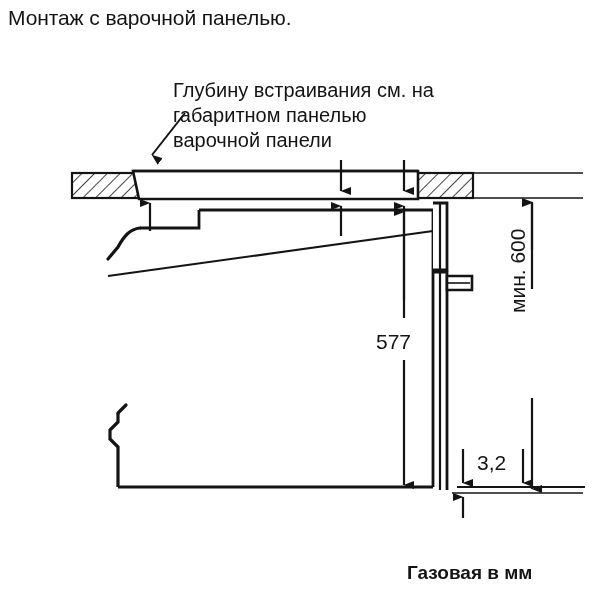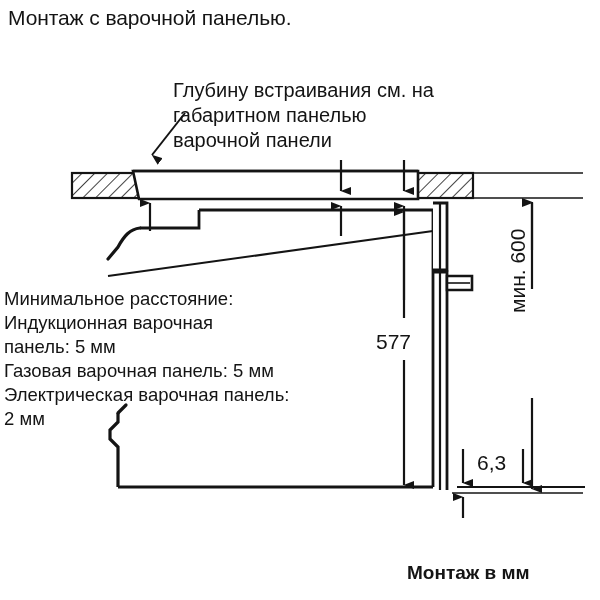--- a/index.html
+++ b/index.html
@@ -179,28 +179,22 @@
       <line x1="532" y1="250" x2="532" y2="203" stroke="#141414" stroke-width="2.2" marker-end="url(#arrHeadUp)"></line>
     </g>
   </svg>
 
   <div class="txt" id="page-title">Монтаж с варочной панелью.</div>
 
   <div class="txt" id="cooktop-note">Глубину встраивания см. на
 габаритном панелью
 варочной панели</div>
 
-  <div class="txt" id="min-distance-note">Минимальное расстояние:
-Индукционная варочная
-панель: 5 мм
-Газовая варочная панель: 5 мм
-Электрическая варочная панель:
-2 мм</div>
 
   <div class="txt" id="dim-577">577</div>
 
   <div class="txt" id="dim-min600">мин. 600</div>
 
-  <div class="txt" id="dim-75">6,3</div>
-
-  <div class="txt" id="footer-units">Монтаж в мм</div>
+  <div class="txt" id="dim-75">3,2</div>
+
+  <div class="txt" id="footer-units">Газовая в мм</div>
 
 </div>
 
 </body></html>

